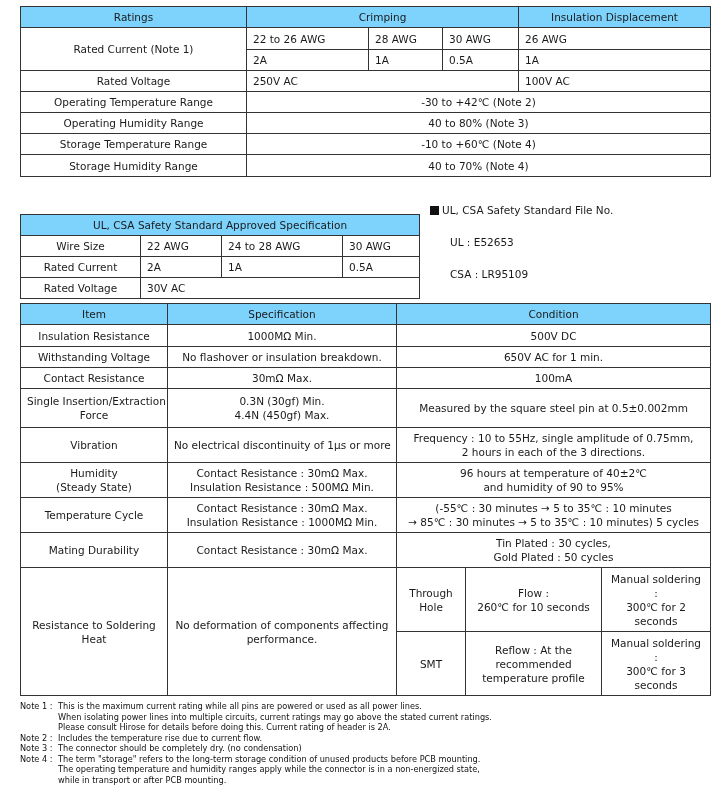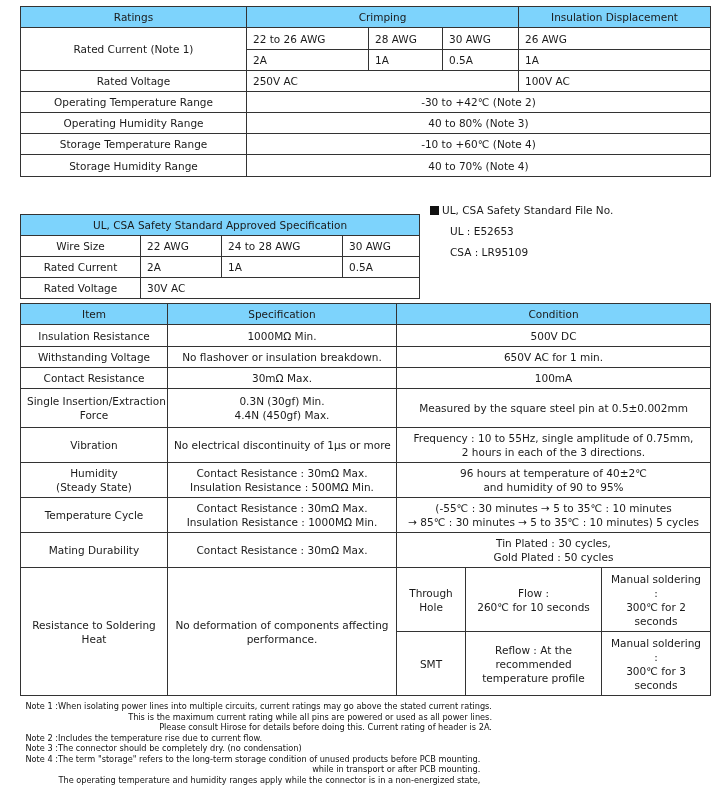--- a/index.html
+++ b/index.html
@@ -16,25 +16,25 @@
     .c { text-align: left; }
     .l { text-align: center; }
     .outer { border: 1.5px solid #222; }
 
     #t1 { left: 20px; top: 6px; width: 690px; }
     #t2 { left: 20px; top: 214px; width: 399px; }
     #t3 { left: 20px; top: 303px; width: 690px; }
 
     #ul-info { position: absolute; left: 430px; top: 203px; font-size: 10.5px; }
     #ul-info .row { height: 21px; line-height: 14px; }
-    #ul-info .indent { padding-left: 20px; }
+    #ul-info .indent { padding-left: 20px; margin-top: 11px; }
     .sq { display: inline-block; width: 9px; height: 9px; background: #111; margin-right: 3px; vertical-align: -1px; }
 
     #notes { position: absolute; left: 20px; top: 701px; font-size: 8.2px; line-height: 10.5px; color: #111; }
-    #notes .note { display: flex; text-align: right; }
+    #notes .note { display: flex; }
     #notes .lbl { width: 38px; flex: none; white-space: nowrap; }
     #notes .txt div { white-space: nowrap; }
   </style>
 </head>
 <body>
 
 <table id="t1" class="outer">
   <colgroup>
     <col style="width:226px">
       <col style="width:122px">
@@ -240,38 +240,38 @@
           <div>seconds</div>
         </td>
   </tr>
 </tbody>
   </table>
 
 <div id="notes">
   <div class="note">
     <span class="lbl">Note 1 :</span>
     <div class="txt">
+        <div>This is the maximum current rating while all pins are powered or used as all power lines.</div>
         <div>When isolating power lines into multiple circuits, current ratings may go above the stated current ratings.</div>
-        <div>This is the maximum current rating while all pins are powered or used as all power lines.</div>
         <div>Please consult Hirose for details before doing this. Current rating of header is 2A.</div>
       </div>
   </div>
   <div class="note">
     <span class="lbl">Note 2 :</span>
     <div class="txt">
         <div>Includes the temperature rise due to current flow.</div>
       </div>
   </div>
   <div class="note">
     <span class="lbl">Note 3 :</span>
     <div class="txt">
         <div>The connector should be completely dry. (no condensation)</div>
       </div>
   </div>
   <div class="note">
     <span class="lbl">Note 4 :</span>
     <div class="txt">
         <div>The term "storage" refers to the long-term storage condition of unused products before PCB mounting.</div>
+        <div>The operating temperature and humidity ranges apply while the connector is in a non-energized state,</div>
         <div>while in transport or after PCB mounting.</div>
-        <div>The operating temperature and humidity ranges apply while the connector is in a non-energized state,</div>
       </div>
   </div>
 </div>
 
 </body></html>

